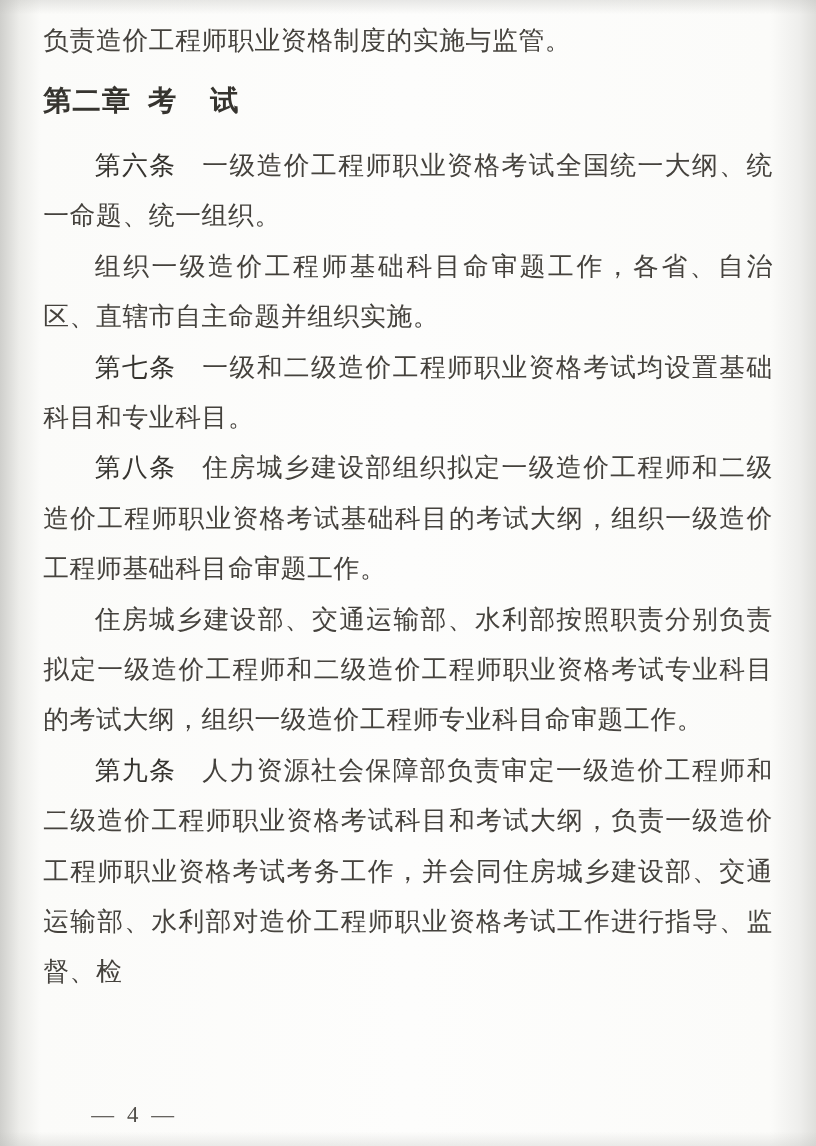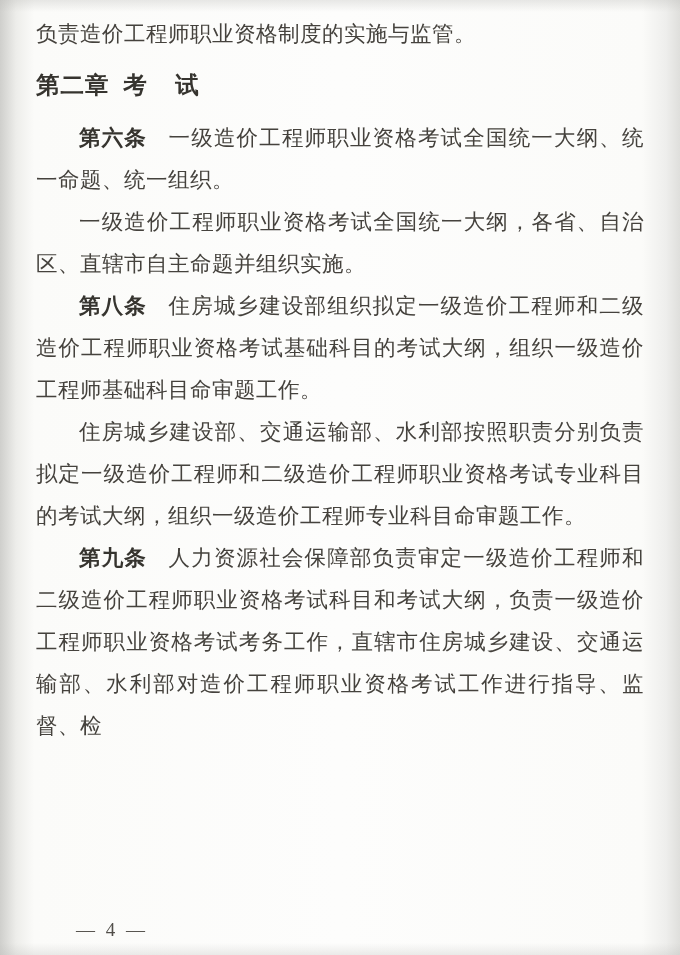--- a/index.html
+++ b/index.html
@@ -26,21 +26,21 @@
     padding: 13px 36px 0 36px;
     font-size: 21.5px;
     line-height: 42px;
     text-align: justify;
     text-justify: inter-character;
     letter-spacing: 0.5px;
   }
   p.para { text-indent: 2em; }
   p.para.no-indent { text-indent: 0; }
   .article-label {
-    font-weight: 700;
+    font-weight: 400;
     color: #36342f;
     margin-right: 1em;
   }
   h2.chapter-heading {
     text-indent: 0;
     font-size: 23.5px;
     font-weight: 700;
     color: #36342f;
     line-height: 42px;
     margin: 9px 0 11px 0;
@@ -62,25 +62,26 @@
 <div class="scan-page">
   <div class="content">
 
     <p class="para no-indent"><span>负责造价工程师职业资格制度的实施与监管。</span></p>
 
 
     <h2 class="chapter-heading">第二章  考    试</h2>
 
     <p class="para"><span class="article-label">第六条</span><span>一级造价工程师职业资格考试全国统一大纲、统一命题、统一组织。</span></p>
 
-    <p class="para"><span>一级造价工程师职业资格考试全国统一大纲，各省、自治区、直辖市自主命题并组织实施。</span></p>
+    <p class="para"><span>组织一级造价工程师基础科目命审题工作，各省、自治区、直辖市自主命题并组织实施。</span></p>
 
+    <p class="para"><span class="article-label">第七条</span><span>一级和二级造价工程师职业资格考试均设置基础科目和专业科目。</span></p>
 
     <p class="para"><span class="article-label">第八条</span><span>住房城乡建设部组织拟定一级造价工程师和二级造价工程师职业资格考试基础科目的考试大纲，组织一级造价工程师基础科目命审题工作。</span></p>
 
     <p class="para"><span>住房城乡建设部、交通运输部、水利部按照职责分别负责拟定一级造价工程师和二级造价工程师职业资格考试专业科目的考试大纲，组织一级造价工程师专业科目命审题工作。</span></p>
 
-    <p class="para"><span class="article-label">第九条</span><span>人力资源社会保障部负责审定一级造价工程师和二级造价工程师职业资格考试科目和考试大纲，负责一级造价工程师职业资格考试考务工作，直辖市住房城乡建设、交通运输部、水利部对造价工程师职业资格考试工作进行指导、监督、检</span></p>
+    <p class="para"><span class="article-label">第九条</span><span>人力资源社会保障部负责审定一级造价工程师和二级造价工程师职业资格考试科目和考试大纲，负责一级造价工程师职业资格考试考务工作，并会同住房城乡建设部、交通运输部、水利部对造价工程师职业资格考试工作进行指导、监督、检</span></p>
 
   </div>
 
   <div class="page-number">— 4 —</div>
 </div>
 
 </body></html>

